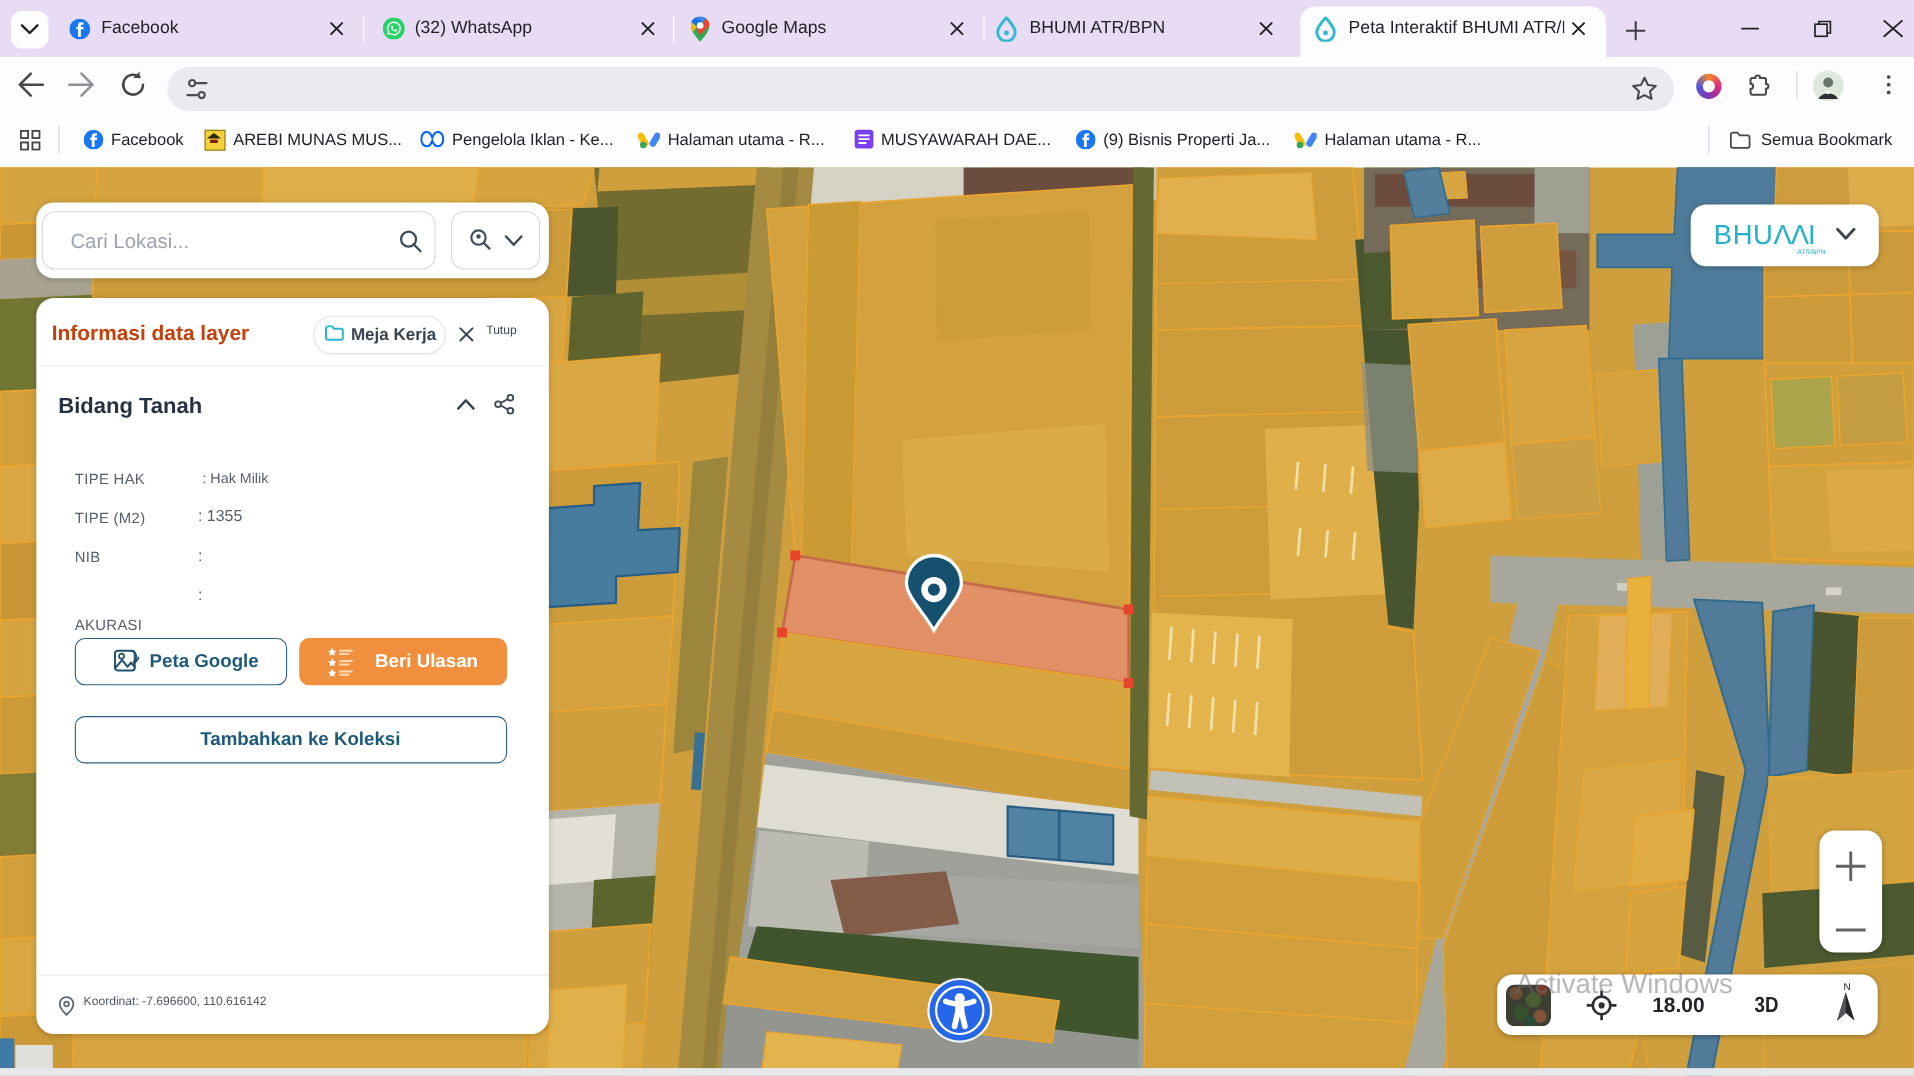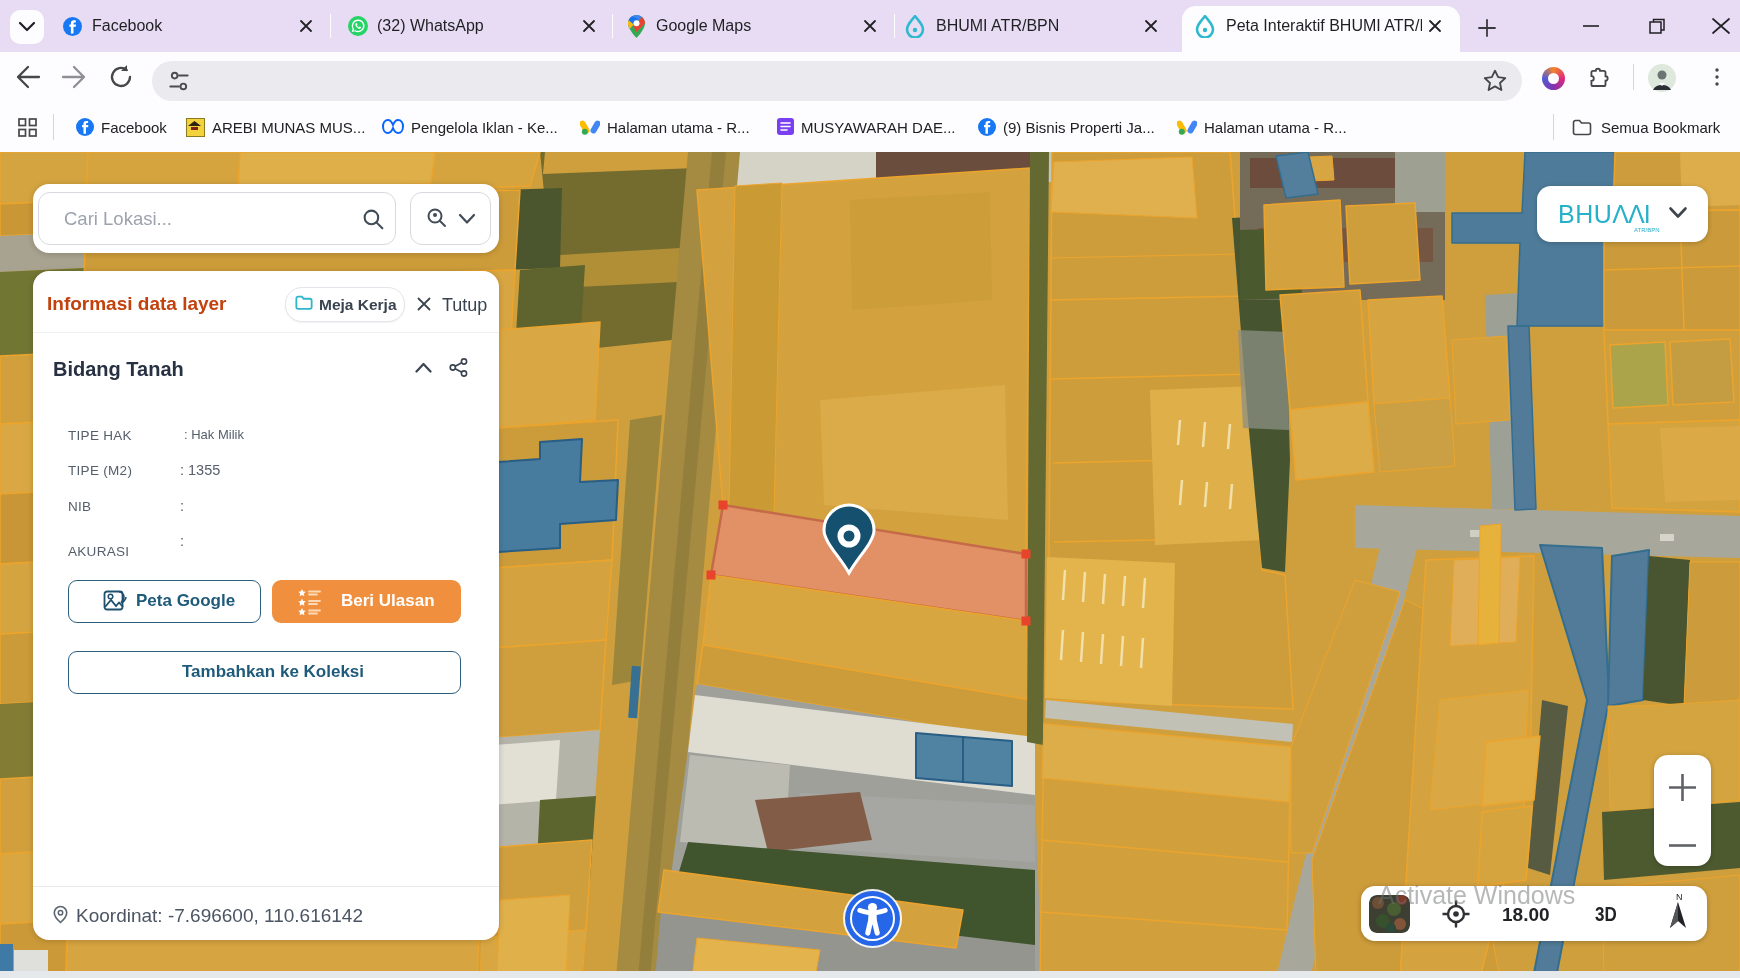--- a/index.html
+++ b/index.html
@@ -422,41 +422,41 @@
   <div id="panel"></div>
   <div class="ptxt" style="left:47px;top:293px;font-size:19px;font-weight:bold;color:#c2410c">Informasi data layer</div>
   <div class="abs" style="left:285px;top:287px;width:118px;height:33px;border:1px solid #e3e6ea;border-radius:17px;background:#fff;box-shadow:0 1px 2px rgba(0,0,0,.06)"></div>
   <svg class="abs" style="left:295px;top:295px" width="18" height="16" viewBox="0 0 20 17">
       <path d="M1.5 3.5 a2 2 0 0 1 2-2 h4.2l1.8 2.3h7a2 2 0 0 1 2 2v7.2a2 2 0 0 1-2 2h-13a2 2 0 0 1-2-2z" fill="none" stroke="#2eb6cc" stroke-width="2"></path>
     </svg>
   <div class="ptxt" style="left:319px;top:296px;font-size:15.5px;font-weight:bold;color:#3a4450">Meja Kerja</div>
   <svg class="abs" style="left:417px;top:297px" width="14" height="14" viewBox="0 0 14 14">
       <path d="M1.5 1.5 L12.5 12.5 M12.5 1.5 L1.5 12.5" stroke="#3a4450" stroke-width="1.8" stroke-linecap="round"></path>
     </svg>
-  <div class="ptxt" style="left:442px;top:295px;font-size:18px;color:#3a4450">Tutup</div>
+  <div class="ptxt" style="left:442px;top:295px;font-size:11px;color:#3a4450">Tutup</div>
   <div class="abs" style="left:33px;top:332px;width:466px;height:1px;background:#eef0f2"></div>
   <div class="ptxt" style="left:53px;top:358px;font-size:20px;font-weight:bold;color:#273142">Bidang Tanah</div>
   <svg class="abs" style="left:415px;top:362px" width="17" height="11" viewBox="0 0 17 11">
       <path d="M1.5 9.5 L8.5 2 L15.5 9.5" fill="none" stroke="#3a4450" stroke-width="2.2" stroke-linecap="round" stroke-linejoin="round"></path>
     </svg>
   <svg class="abs" style="left:449px;top:358px" width="19" height="19" viewBox="0 0 19 19">
       <g fill="none" stroke="#3a4450" stroke-width="1.6">
         <circle cx="15" cy="3.5" r="2.6"></circle>
         <circle cx="3.8" cy="9.5" r="2.6"></circle>
         <circle cx="15" cy="15.5" r="2.6"></circle>
         <path d="M6.2 8.3 L12.7 4.7 M6.2 10.7 L12.7 14.3"></path>
       </g>
     </svg>
   <div class="ptxt" style="left:68px;top:428px;font-size:13.5px;color:#555e6b;letter-spacing:.3px">TIPE HAK</div>
   <div class="ptxt" style="left:184px;top:427px;font-size:13px;color:#555e6b">: Hak Milik</div>
   <div class="ptxt" style="left:68px;top:463px;font-size:13.5px;color:#555e6b;letter-spacing:.3px">TIPE (M2)</div>
   <div class="ptxt" style="left:180px;top:462px;font-size:14.5px;color:#555e6b">: 1355</div>
   <div class="ptxt" style="left:68px;top:499px;font-size:13.5px;color:#555e6b;letter-spacing:.3px">NIB</div>
   <div class="ptxt" style="left:180px;top:498px;font-size:14.5px;color:#555e6b">:</div>
-  <div class="ptxt" style="left:68px;top:544px;font-size:13.5px;color:#555e6b;letter-spacing:.3px">AKURASI</div>
+  <div class="ptxt" style="left:68px;top:561px;font-size:13.5px;color:#555e6b;letter-spacing:.3px">AKURASI</div>
   <div class="ptxt" style="left:180px;top:533px;font-size:14.5px;color:#555e6b">:</div>
   <div class="abs" style="left:68px;top:580px;width:193px;height:43px;border:1.5px solid #2c5f7d;border-radius:9px;background:#fff;box-sizing:border-box"></div>
   <svg class="abs" style="left:103px;top:590px" width="24" height="22" viewBox="0 0 24 22">
       <rect x="1.5" y="1.5" width="18" height="18" rx="2.5" fill="none" stroke="#1e516e" stroke-width="1.8"></rect>
       <path d="M2 17 l6-7 5 6 3-3.5 4 4.5" fill="none" stroke="#1e516e" stroke-width="1.8"></path>
       <circle cx="7.5" cy="6.5" r="2.3" fill="none" stroke="#1e516e" stroke-width="1.5"></circle>
       <path d="M16 2 a5 5 0 0 1 5 5 c0 3-3.5 5.5-2.5 5.5 S23 10 23 7" fill="none" stroke="#1e516e" stroke-width="1.6"></path>
     </svg>
   <div class="ptxt" style="left:136px;top:591px;font-size:17px;font-weight:bold;color:#1e5a7a">Peta Google</div>
   <div class="abs" style="left:272px;top:580px;width:189px;height:43px;border-radius:9px;background:#f0903f"></div>
@@ -473,21 +473,21 @@
       </g>
     </svg>
   <div class="ptxt" style="left:341px;top:591px;font-size:17px;font-weight:bold;color:#fff">Beri Ulasan</div>
   <div class="abs" style="left:68px;top:651px;width:393px;height:43px;border:1.5px solid #2c5f7d;border-radius:9px;background:#fff;box-sizing:border-box"></div>
   <div class="ptxt" style="left:182px;top:662px;font-size:17px;font-weight:bold;color:#1e5a7a">Tambahkan ke Koleksi</div>
   <div class="abs" style="left:33px;top:886px;width:466px;height:1px;background:#e8eaed"></div>
   <svg class="abs" style="left:52px;top:905px" width="17" height="19" viewBox="0 0 17 19">
       <path d="M8.5 1.5 a6.2 6.2 0 0 1 6.2 6.2 c0 4.4-6.2 9.8-6.2 9.8 S2.3 12.1 2.3 7.7 A6.2 6.2 0 0 1 8.5 1.5z" fill="none" stroke="#5b6470" stroke-width="1.6"></path>
       <circle cx="8.5" cy="7.7" r="2.2" fill="none" stroke="#5b6470" stroke-width="1.5"></circle>
     </svg>
-  <div class="ptxt" style="left:76px;top:905px;font-size:19px;color:#4b5563">Koordinat: -7.696600, 110.616142</div>
+  <div class="ptxt" style="left:76px;top:905px;font-size:11px;color:#4b5563">Koordinat: -7.696600, 110.616142</div>
 
   <div id="bhumibox"></div>
   <div class="abs" style="left:1558px;top:200px;font-size:25px;font-weight:normal;color:#27b0c9;letter-spacing:.5px">BHU<span style="letter-spacing:-1px">ΛΛ</span>I</div>
   <div class="abs" style="left:1634px;top:227px;font-size:6px;color:#27b0c9">ATR/BPN</div>
   <svg class="abs" style="left:1668px;top:206px" width="20" height="14" viewBox="0 0 20 14">
       <path d="M2.5 2.5 L10 10.5 L17.5 2.5" fill="none" stroke="#3e454d" stroke-width="2.6" stroke-linecap="round" stroke-linejoin="round"></path>
     </svg>
 
   <div id="zoompanel"></div>
   <svg class="abs" style="left:1667px;top:772px" width="31" height="31" viewBox="0 0 31 31">

